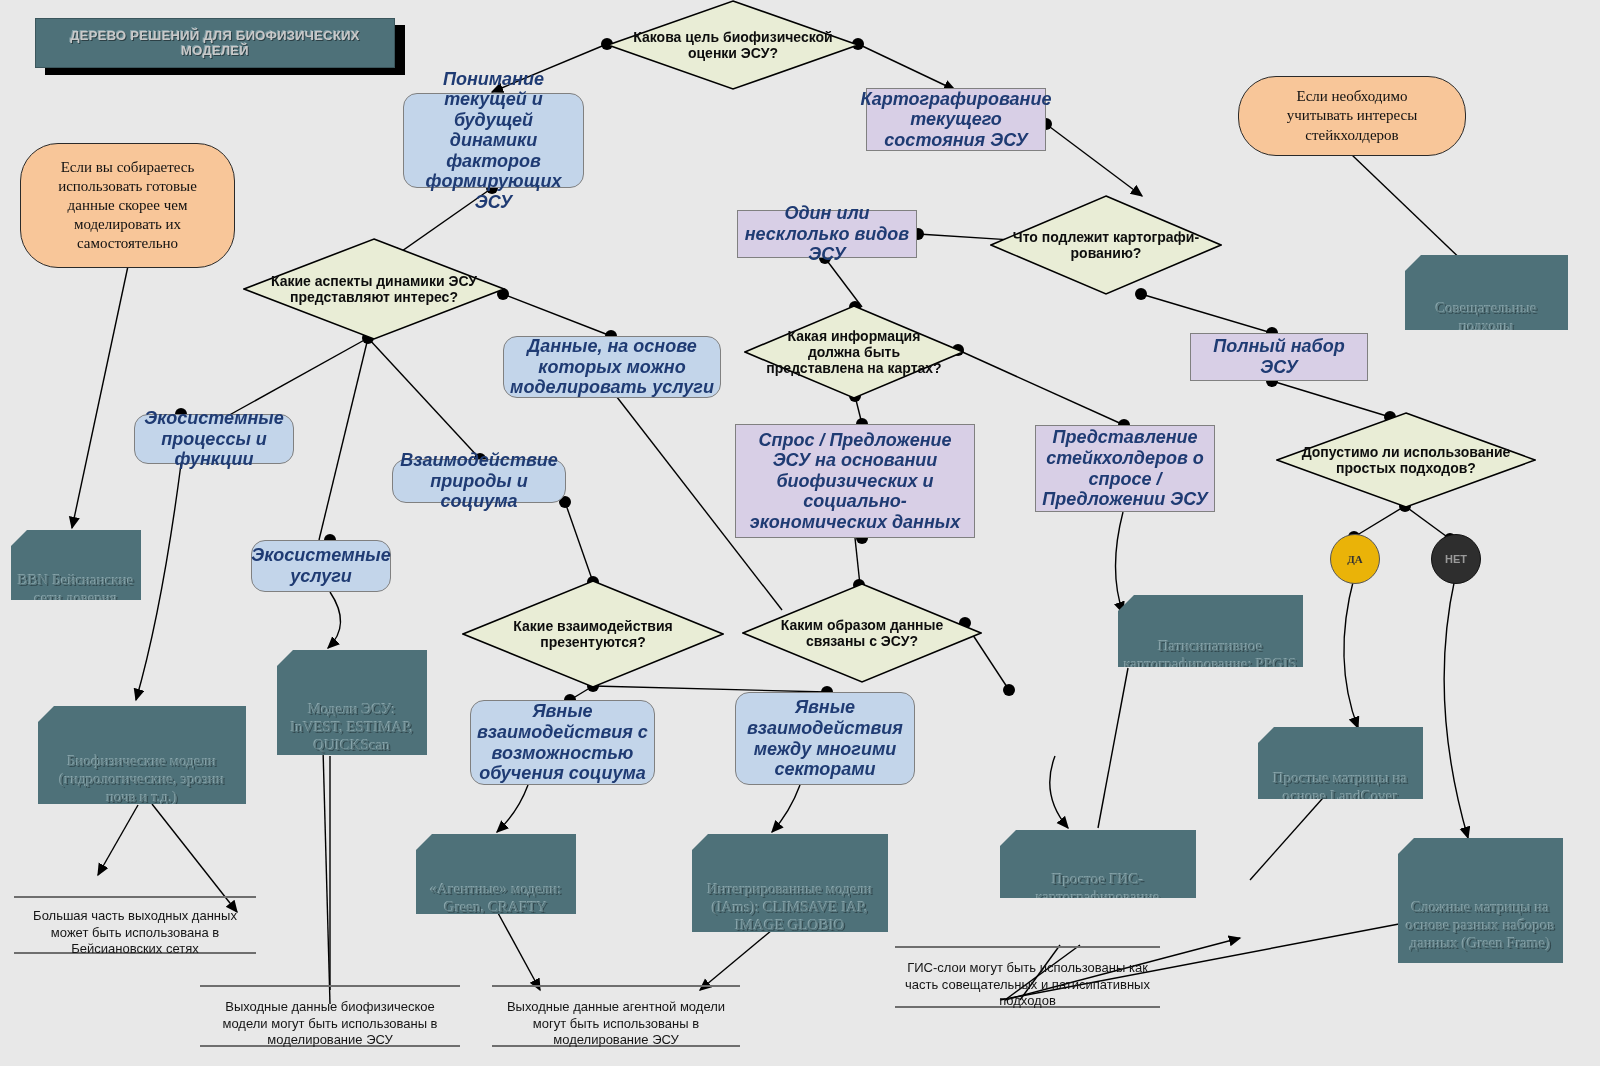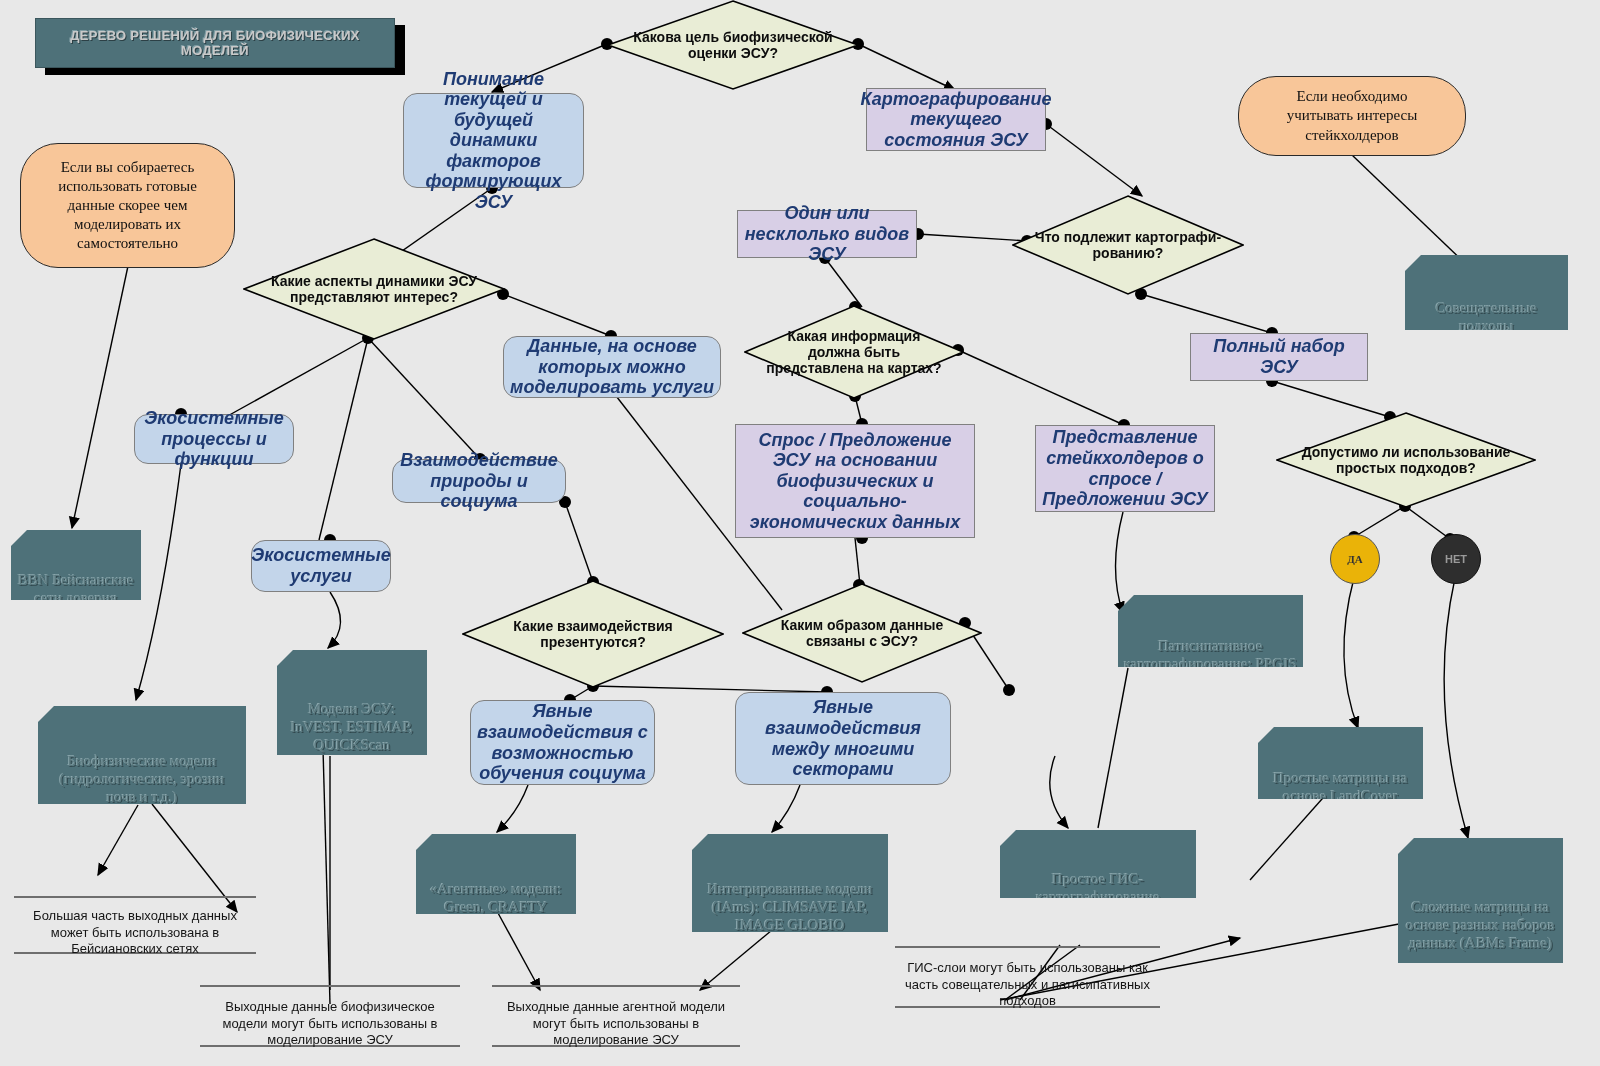--- a/index.html
+++ b/index.html
@@ -207,21 +207,21 @@
     <div class="label">Какова цель биофизической оценки ЭСУ?</div>
   </div>
 
   <div class="diamond" style="left:243px;top:238px;width:262px;height:102px;">
     <svg class="shape" viewBox="0 0 262 102" preserveAspectRatio="none">
         <polygon points="131,1 261,51 131,101 1,51" fill="#e9edd6" stroke="#000" stroke-width="1.6"></polygon>
       </svg>
     <div class="label">Какие аспекты динамики ЭСУ представляют интерес?</div>
   </div>
 
-  <div class="diamond" style="left:1012px;top:195px;width:232px;height:100px;">
+  <div class="diamond" style="left:990px;top:195px;width:232px;height:100px;">
     <svg class="shape" viewBox="0 0 232 100" preserveAspectRatio="none">
         <polygon points="116,1 231,50 116,99 1,50" fill="#e9edd6" stroke="#000" stroke-width="1.6"></polygon>
       </svg>
     <div class="label">Что подлежит картографи-рованию?</div>
   </div>
 
   <div class="diamond" style="left:744px;top:305px;width:220px;height:94px;">
     <svg class="shape" viewBox="0 0 220 94" preserveAspectRatio="none">
         <polygon points="110,1 219,47 110,93 1,47" fill="#e9edd6" stroke="#000" stroke-width="1.6"></polygon>
       </svg>
@@ -260,21 +260,21 @@
   </div>
   <div class="node rect blue" style="left:392px;top:459px;width:174px;height:44px;">
     <span>Взаимодействие природы и социума</span>
   </div>
   <div class="node rect blue" style="left:251px;top:540px;width:140px;height:52px;">
     <span>Экосистемные услуги</span>
   </div>
   <div class="node rect blue" style="left:470px;top:700px;width:185px;height:85px;">
     <span>Явные взаимодействия с возможностью обучения социума</span>
   </div>
-  <div class="node rect blue" style="left:735px;top:692px;width:216px;height:93px;">
+  <div class="node rect blue" style="left:735px;top:692px;width:180px;height:93px;">
     <span>Явные взаимодействия между многими секторами</span>
   </div>
 
   <div class="node rect purple" style="left:866px;top:88px;width:180px;height:63px;">
     <span>Картографирование текущего состояния ЭСУ</span>
   </div>
   <div class="node rect purple" style="left:737px;top:210px;width:180px;height:48px;">
     <span>Один или несклолько видов ЭСУ</span>
   </div>
   <div class="node rect purple" style="left:1190px;top:333px;width:178px;height:48px;">
@@ -315,21 +315,21 @@
   <div class="node dark" style="left:1000px;top:830px;width:196px;height:68px;">
     <span>Простое ГИС-картографирование</span>
   </div>
   <div class="node dark" style="left:1405px;top:255px;width:163px;height:75px;">
     <span>Совещательные подходы</span>
   </div>
   <div class="node dark" style="left:1258px;top:727px;width:165px;height:72px;">
     <span>Простые матрицы на основе LandCover</span>
   </div>
   <div class="node dark" style="left:1398px;top:838px;width:165px;height:125px;">
-    <span>Сложные матрицы на основе разных наборов данных (ABMs Frame)</span>
+    <span>Сложные матрицы на основе разных наборов данных (Green Frame)</span>
   </div>
 
   <div class="circ yes" style="position:absolute;left:1330px;top:534px;width:48px;height:48px;">
     <span>ДА</span>
   </div>
   <div class="circ no" style="position:absolute;left:1431px;top:534px;width:48px;height:48px;">
     <span>НЕТ</span>
   </div>
 
   <div class="node note" style="left:14px;top:896px;width:242px;height:58px;">

